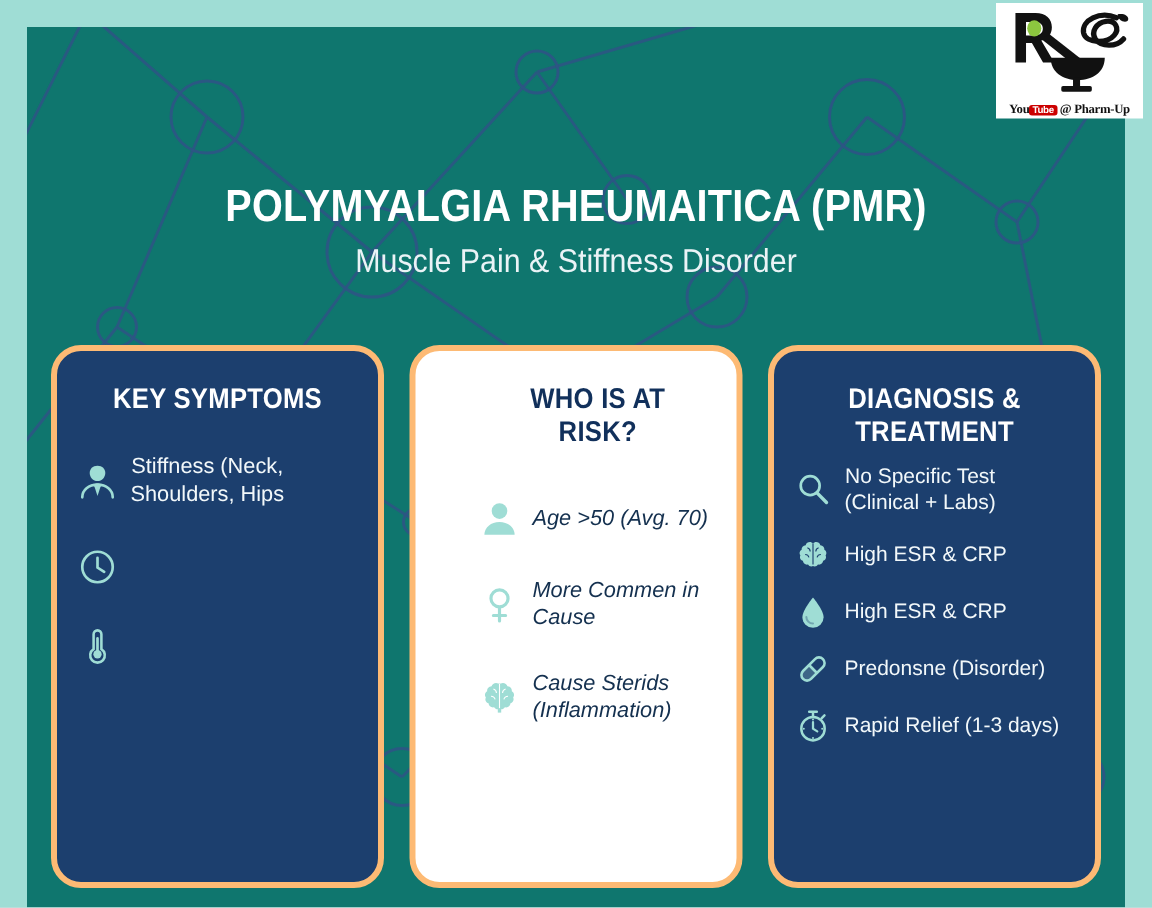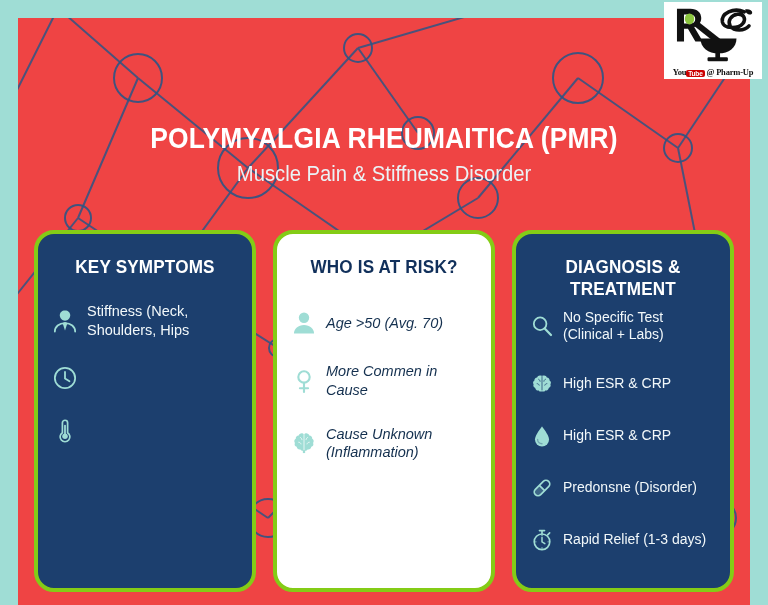--- a/index.html
+++ b/index.html
@@ -19,21 +19,21 @@
     background: #9FDDD5;
   }
 
   
   .panel {
     position: absolute;
     left: 18px;
     top: 18px;
     width: 732px;
     height: 587px;
-    background: #ef4444;
+    background: #0f766e;
     overflow: hidden;
   }
 
   .panel-bg {
     position: absolute;
     inset: 0;
     width: 732px;
     height: 587px;
     pointer-events: none;
   }
@@ -112,26 +112,26 @@
     width: 700px;
     height: 362px;
     display: flex;
     justify-content: space-between;
     z-index: 10;
   }
   .card {
     box-sizing: border-box;
     width: 222px;
     height: 362px;
-    border: 4px solid #84cc16;
+    border: 4px solid #fdba74;
     border-radius: 20px;
     padding: 22px 14px 14px 14px;
   }
   .card.dark { background: #1C3F6E; }
-  .card.light { background: #FFFFFF; }
+  .card.light { background: #FFFFFF; padding-left: 43px; }
 
   .card-heading {
     margin: 0 0 8px 0;
     text-align: center;
     font-size: 19px;
     font-weight: bold;
     line-height: 1.18;
     transform: scaleX(0.9);
     transform-origin: center;
     letter-spacing: 0.2px;
@@ -141,40 +141,40 @@
 
   .item-list {
     margin: 0;
     padding: 0;
     list-style: none;
     display: flex;
     flex-direction: column;
   }
   .card-1 .item-list { margin-top: 24px; gap: 26px; }
   .card-2 .item-list { margin-top: 32px; gap: 26px; }
-  .card-3 .item-list { gap: 28px; }
+  .card-3 .item-list { gap: 14px; }
 
   .item {
     display: flex;
     align-items: center;
     gap: 9px;
   }
   .item-icon {
     flex: 0 0 auto;
     width: 26px;
     height: 26px;
     display: block;
   }
   .card-3 .item-icon { width: 24px; height: 24px; }
   .item-text {
     font-size: 14.5px;
     line-height: 1.25;
     white-space: pre-line;
   }
-  .card.dark .item-text { color: #F2F8FA; }
+  .card.dark .item-text { color: #F2F8FA; text-align: center; }
   .card.light .item-text { color: #14304F; font-style: italic; }
   .card-3 .item-text { font-size: 14px; }
 </style>
 </head>
 <body>
 
 <div id="infographic">
 
   <div class="panel">
 
@@ -277,21 +277,21 @@
             <span class="item-text">More Commen in
 Cause</span>
           </li>
           <li class="item">
             <svg class="item-icon" viewBox="0 0 32 32">
               <path fill="#9FDDD5" d="M15 4.5c-2.2-1.2-5 .1-5.5 2.3-2.3.2-3.9 2-3.6 4.1-1.9 1-2.4 3.4-1.1 5 -1 1.9 .1 4.3 2.2 4.8 .2 2.3 2.4 3.9 4.6 3.3 1 1.8 3.4 2.2 4.9 .9V4.9c-.4-.2-.9-.3-1.5-.4z"></path>
               <path fill="#9FDDD5" d="M17 4.5c2.2-1.2 5 .1 5.5 2.3 2.3.2 3.9 2 3.6 4.1 1.9 1 2.4 3.4 1.1 5 1 1.9-.1 4.3-2.2 4.8-.2 2.3-2.4 3.9-4.6 3.3-1 1.8-3.4 2.2-4.9 .9V4.9c.4-.2 .9-.3 1.5-.4z"></path>
               <path fill="none" stroke="#FFFFFF" stroke-width="0.9" d="M16 5v20M11 9c1.5 .5 2.5 1.8 2.5 3.4M21 9c-1.5 .5-2.5 1.8-2.5 3.4M9 15c1.8 0 3 1 3.4 2.6M23 15c-1.8 0-3 1-3.4 2.6"></path>
               <path fill="#9FDDD5" d="M14.6 24.8h2.8v3.6h-2.8z"></path>
             </svg>
-            <span class="item-text">Cause Unknown
+            <span class="item-text">Cause Sterids
 (Inflammation)</span>
           </li>
         </ul>
       </section>
 
       <section class="card dark card-3">
         <h2 class="card-heading">DIAGNOSIS &amp;
 TREATMENT</h2>
         <ul class="item-list">
           <li class="item">

